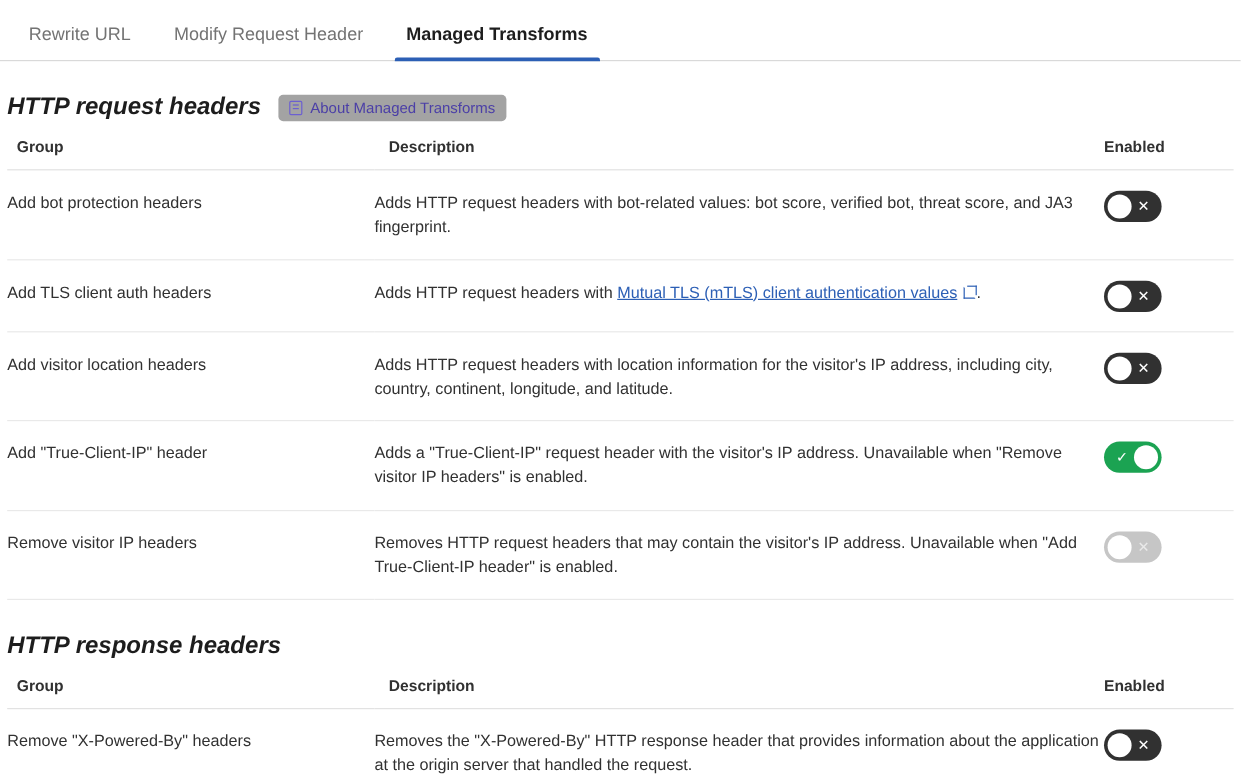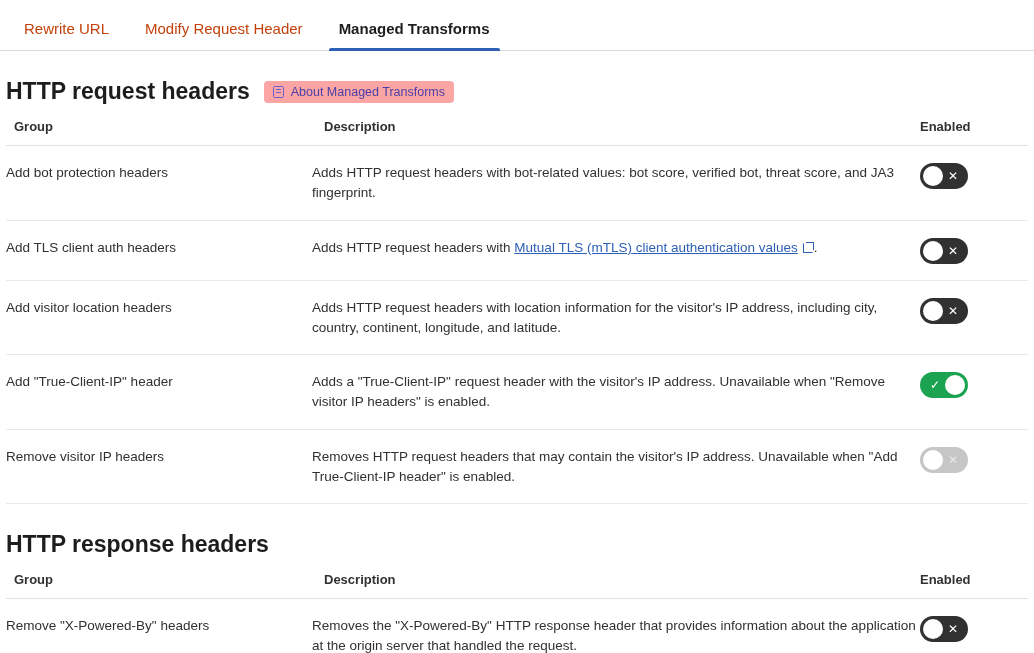--- a/index.html
+++ b/index.html
@@ -18,21 +18,21 @@
   .tabbar {
     display: flex;
     align-items: flex-end;
     height: 51px;
     border-bottom: 1px solid #d9d9d9;
     padding-left: 6px;
     gap: 0;
   }
   .tab {
     font-size: 15px;
-    color: #c2410c;
+    color: #737373;
     padding: 0 18px 14px 18px;
     line-height: 1;
     cursor: pointer;
     position: relative;
     white-space: nowrap;
   }
   .tab.active {
     color: #1d1d1d;
     font-weight: bold;
   }
@@ -50,30 +50,31 @@
   
   .section { padding: 0 6px; }
   .section-head {
     display: flex;
     align-items: center;
     gap: 14px;
     padding-top: 27px;
     padding-bottom: 14px;
   }
   .section-title {
-    font-size: 23px;
+    font-size: 20px;
     font-weight: bold;
     color: #1d1d1d;
     margin: 0;
+    font-style: italic;
   }
   .about-chip {
     display: inline-flex;
     align-items: center;
     gap: 7px;
-    background: #fca5a5;
+    background: #a3a3a3;
     color: #4b3fa7;
     border-radius: 4px;
     padding: 4px 9px;
     font-size: 12.5px;
     cursor: pointer;
   }
   .about-chip .doc-ico {
     width: 11px; height: 12px;
     border: 1.4px solid #6b5fd1;
     border-radius: 1.5px;

